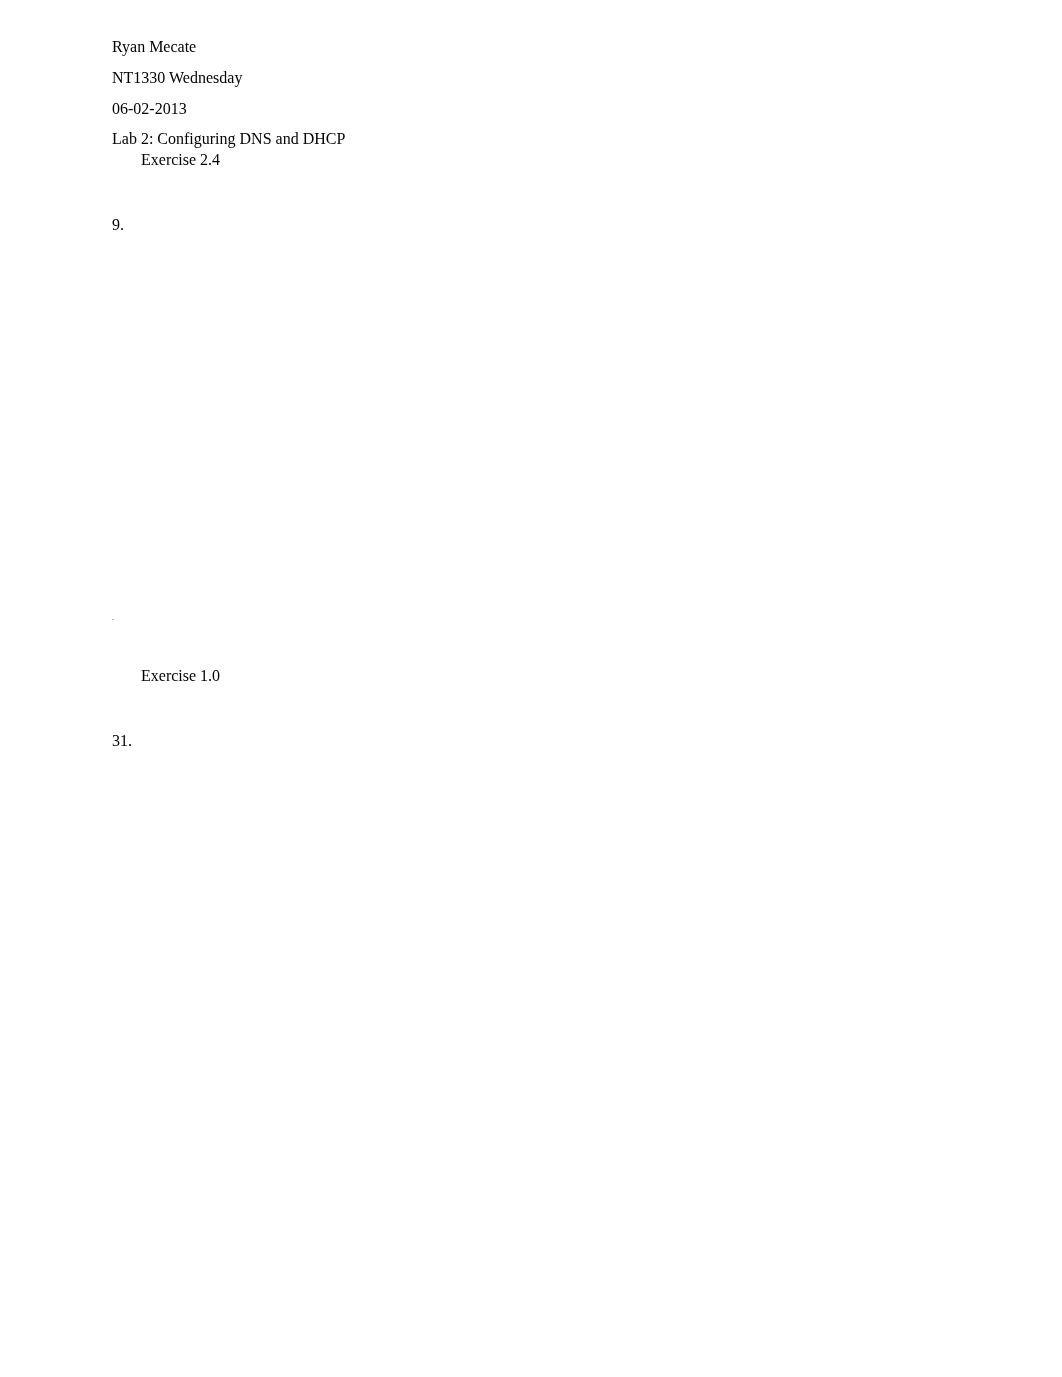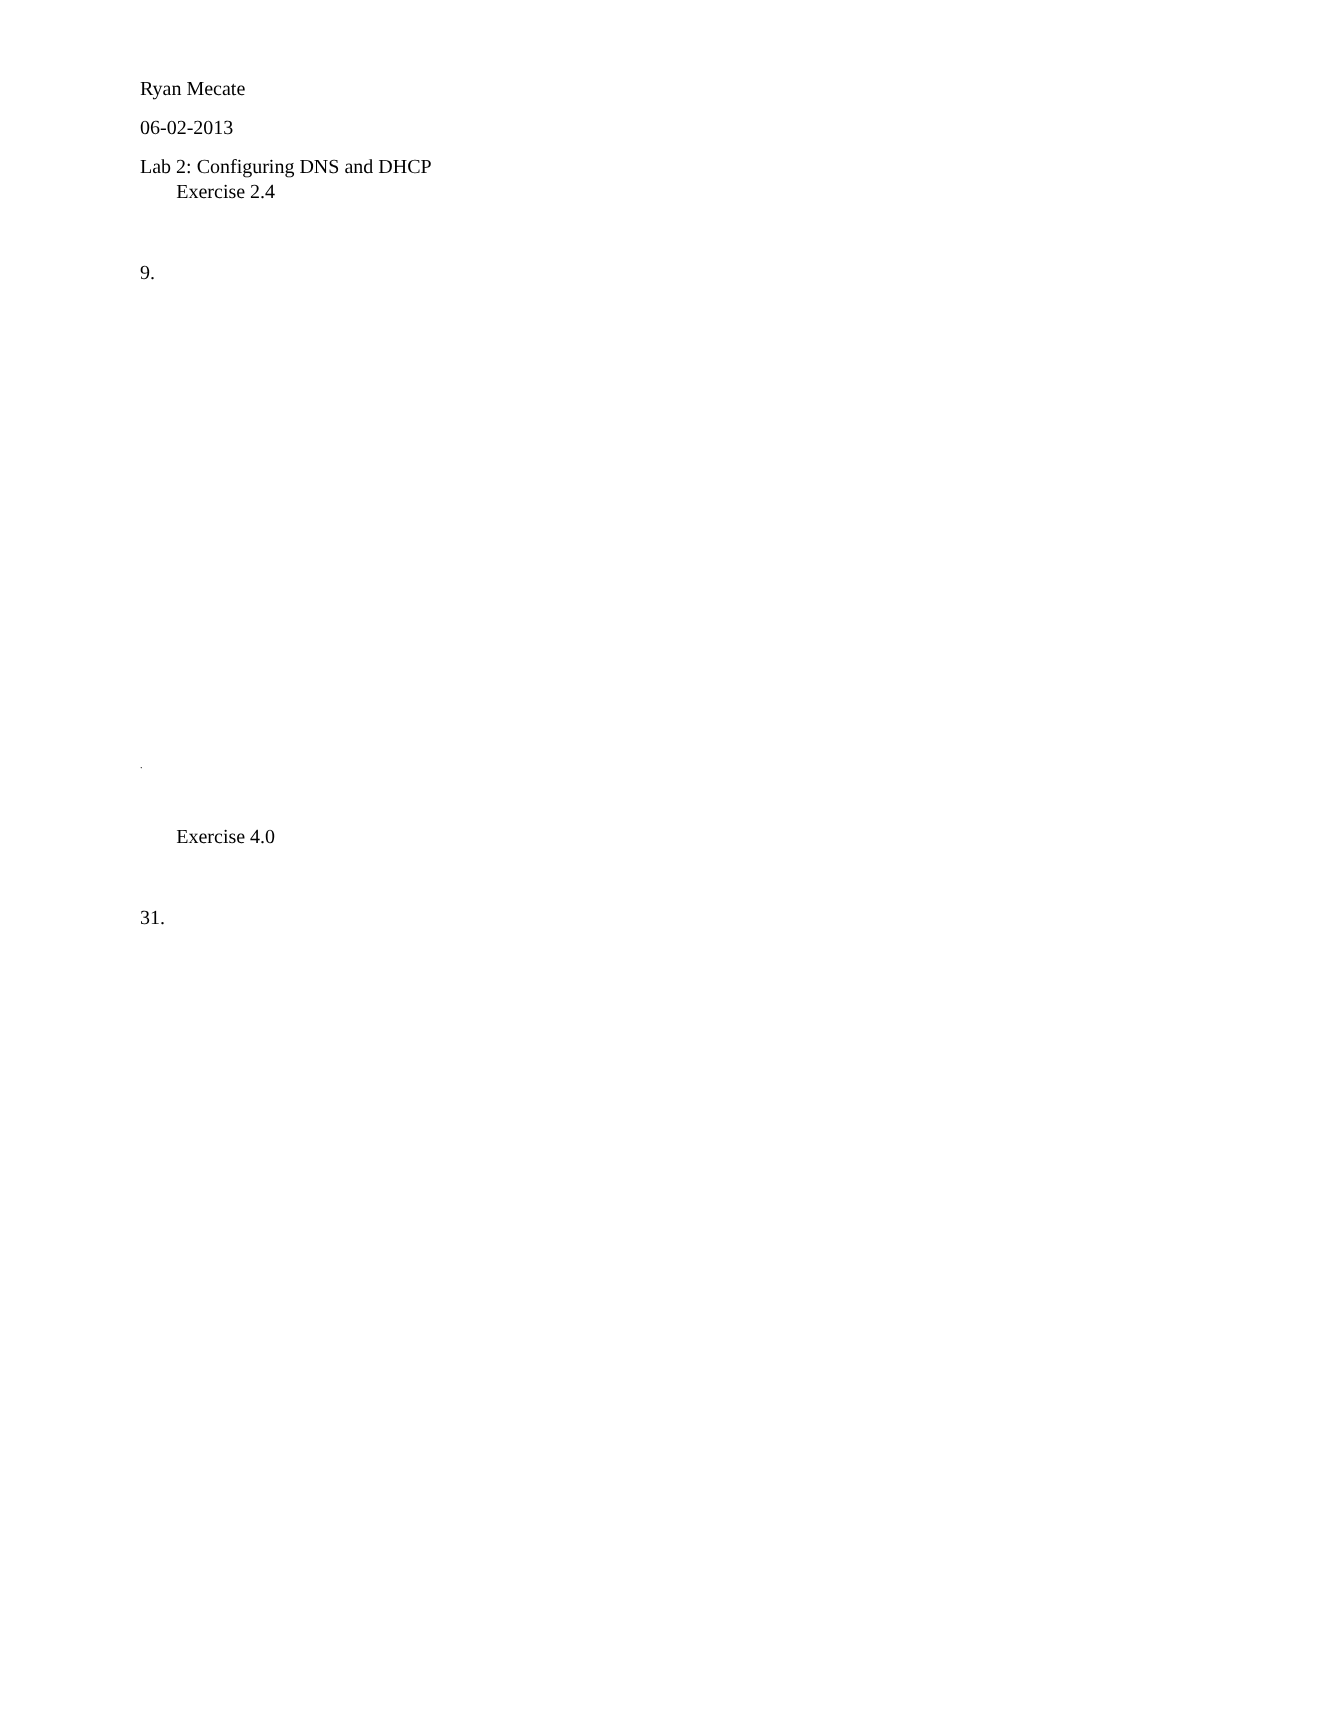--- a/index.html
+++ b/index.html
@@ -10,21 +10,21 @@
     body {
       background: #ffffff;
       font-family: 'Times New Roman', Times, serif;
       font-size: 16px;
       color: #000000;
       width: 1062px;
       height: 1377px;
       position: relative;
     }
     .page {
-      padding: 62px 0 0 112px;
+      padding: 37px 0 0 112px;
       width: 100%;
     }
     .header-line {
       margin-bottom: 10px;
       line-height: 1.3;
     }
     .lab-title {
       line-height: 1.3;
     }
     .exercise-label {
@@ -49,24 +49,25 @@
     }
     .gap-ex25-to-24 {
       height: 44px;
     }
   </style>
 </head>
 <body>
 
 <div class="page">
   <div class="header-line">Ryan Mecate</div>
+  <div class="header-line">NT1330 Wednesday</div>
   <div class="header-line">06-02-2013</div>
   <div class="lab-title">Lab 2: Configuring DNS and DHCP</div>
   <div class="exercise-label">Exercise 2.4</div>
   <div class="gap-to-9"></div>
   <div class="step-number">9.</div>
   <div class="gap-9-to-dot"></div>
   <div class="dot">.</div>
   <div class="gap-dot-to-ex25"></div>
-  <div class="exercise-label">Exercise 4.0</div>
+  <div class="exercise-label">Exercise 1.0</div>
   <div class="gap-ex25-to-24"></div>
   <div class="step-number">31.</div>
 </div>
 
 </body></html>

